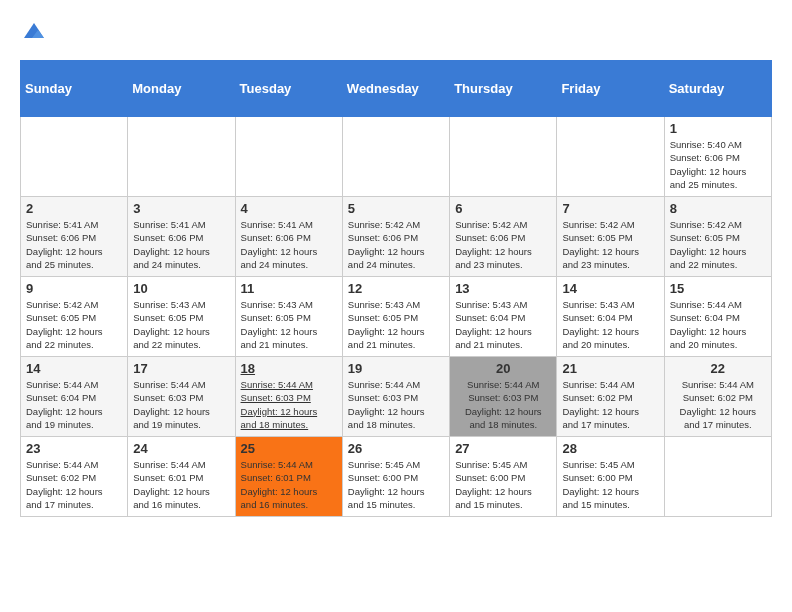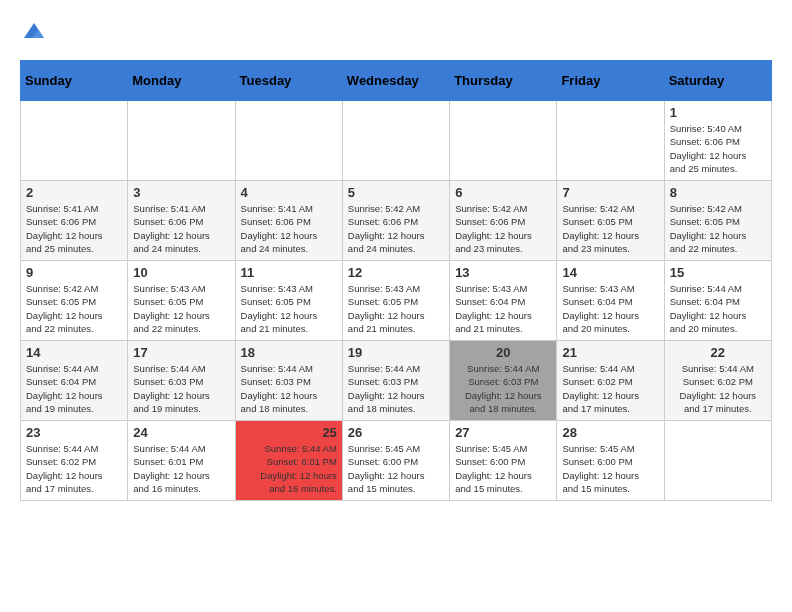--- a/index.html
+++ b/index.html
@@ -44,24 +44,24 @@
     .location {
       font-size: 15px;
       color: #555;
     }
     table {
       width: 100%;
       border-collapse: collapse;
     }
     thead th {
       background: #3a7bd5;
-      color: #000000;
+      color: #ffffff;
       font-size: 13px;
       font-weight: bold;
-      padding: 12px 4px;
+      padding: 20px 4px;
       text-align: left;
       border: 1px solid #3a7bd5;
     }
     tbody td {
       vertical-align: top;
       border: 1px solid #ccc;
       padding: 4px 5px;
       font-size: 10px;
       color: #333;
       width: calc(100% / 7);
@@ -252,21 +252,21 @@
 Daylight: 12 hours
 and 19 minutes.</div>
         </td>
         <td style="background: rgb(245, 245, 245);">
           <span class="day-num">17</span>
           <div class="day-info" style="white-space: pre-line;">Sunrise: 5:44 AM
 Sunset: 6:03 PM
 Daylight: 12 hours
 and 19 minutes.</div>
         </td>
-        <td style="background: rgb(245, 245, 245);">
+        <td style="background: rgb(245, 245, 245); text-decoration: underline;">
           <span class="day-num">18</span>
           <div class="day-info" style="white-space: pre-line;">Sunrise: 5:44 AM
 Sunset: 6:03 PM
 Daylight: 12 hours
 and 18 minutes.</div>
         </td>
         <td style="background: rgb(245, 245, 245);">
           <span class="day-num">19</span>
           <div class="day-info" style="white-space: pre-line;">Sunrise: 5:44 AM
 Sunset: 6:03 PM
@@ -303,21 +303,21 @@
 Daylight: 12 hours
 and 17 minutes.</div>
         </td>
         <td style="background: rgb(255, 255, 255);">
           <span class="day-num">24</span>
           <div class="day-info" style="white-space: pre-line;">Sunrise: 5:44 AM
 Sunset: 6:01 PM
 Daylight: 12 hours
 and 16 minutes.</div>
         </td>
-        <td style="background: #ef4444; text-align: right;">
+        <td style="background: #f97316;">
           <span class="day-num">25</span>
           <div class="day-info" style="white-space: pre-line;">Sunrise: 5:44 AM
 Sunset: 6:01 PM
 Daylight: 12 hours
 and 16 minutes.</div>
         </td>
         <td style="background: rgb(255, 255, 255);">
           <span class="day-num">26</span>
           <div class="day-info" style="white-space: pre-line;">Sunrise: 5:45 AM
 Sunset: 6:00 PM

